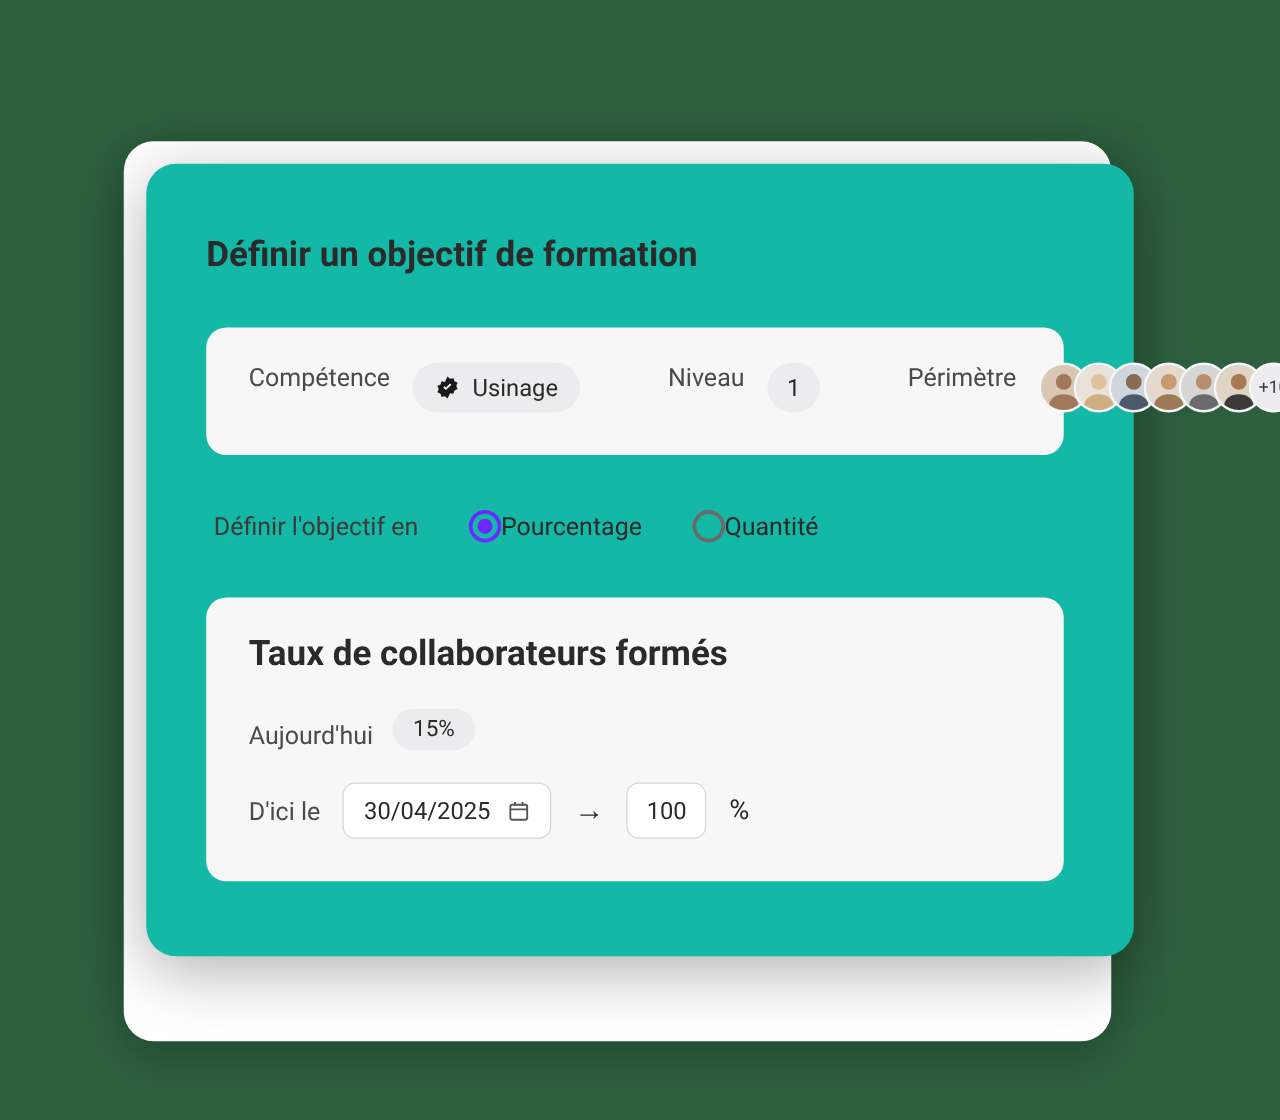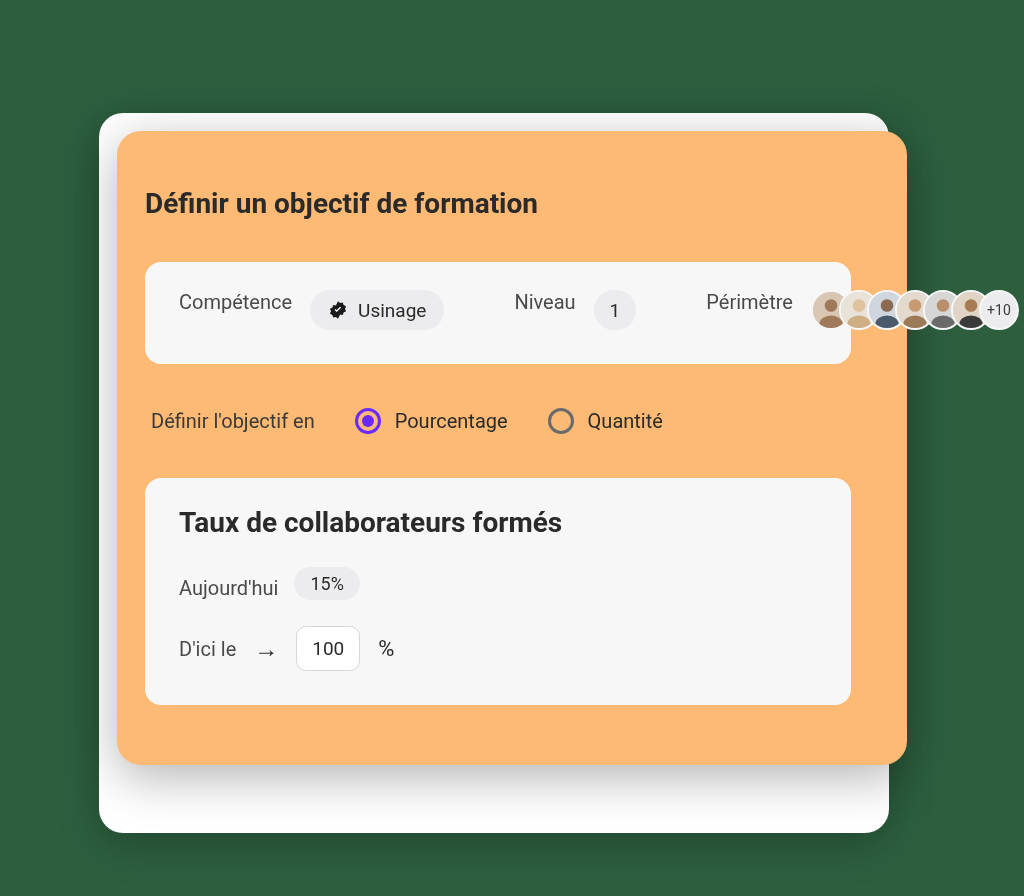--- a/index.html
+++ b/index.html
@@ -21,23 +21,23 @@
     top: -18px;
     left: -18px;
     width: 790px;
     height: 720px;
     background: #fff;
     border-radius: 24px;
     box-shadow: 0 10px 40px rgba(0,0,0,0.25);
   }
   .card {
     position: relative;
-    background: #fdba74;
+    background: #14b8a6;
     border-radius: 24px;
-    padding: 56px 56px 60px 28px;
+    padding: 56px 56px 60px 48px;
     box-shadow: 0 12px 50px rgba(0,0,0,0.3);
     width: 790px;
   }
   .title {
     font-size: 28px;
     font-weight: 700;
     color: #2a2a2a;
     margin-bottom: 42px;
   }
   .panel {
@@ -110,21 +110,20 @@
     gap: 40px;
     margin: 44px 6px 44px 6px;
   }
   .radio-row .prompt {
     font-size: 20px;
     color: #3a3a3a;
   }
   .radio-opt {
     display: flex;
     align-items: center;
-    gap: 14px;
     cursor: pointer;
   }
   .radio {
     width: 26px; height: 26px;
     border-radius: 50%;
     border: 3px solid #6a6a6a;
     display: flex;
     align-items: center;
     justify-content: center;
   }
@@ -295,20 +294,31 @@
     <div class="panel">
       <div class="section-title">Taux de collaborateurs formés</div>
 
       <div class="stat-row">
         <span class="stat-label">Aujourd'hui</span>
         <span class="pill">15%</span>
       </div>
 
       <div class="target-row">
         <span class="stat-label">D'ici le</span>
+        <span class="input-box">
+          <span>30/04/2025</span>
+          <span class="cal-icon">
+            <svg viewBox="0 0 24 24" fill="none" stroke="#555" stroke-width="2">
+                <rect x="3" y="5" width="18" height="16" rx="2"></rect>
+                <line x1="3" y1="10" x2="21" y2="10"></line>
+                <line x1="8" y1="2" x2="8" y2="6"></line>
+                <line x1="16" y1="2" x2="16" y2="6"></line>
+              </svg>
+          </span>
+        </span>
         <span class="arrow">→</span>
         <span class="input-box num">
           <span>100</span>
         </span>
         <span class="pct">%</span>
       </div>
     </div>
 
   </div>
 </div>

